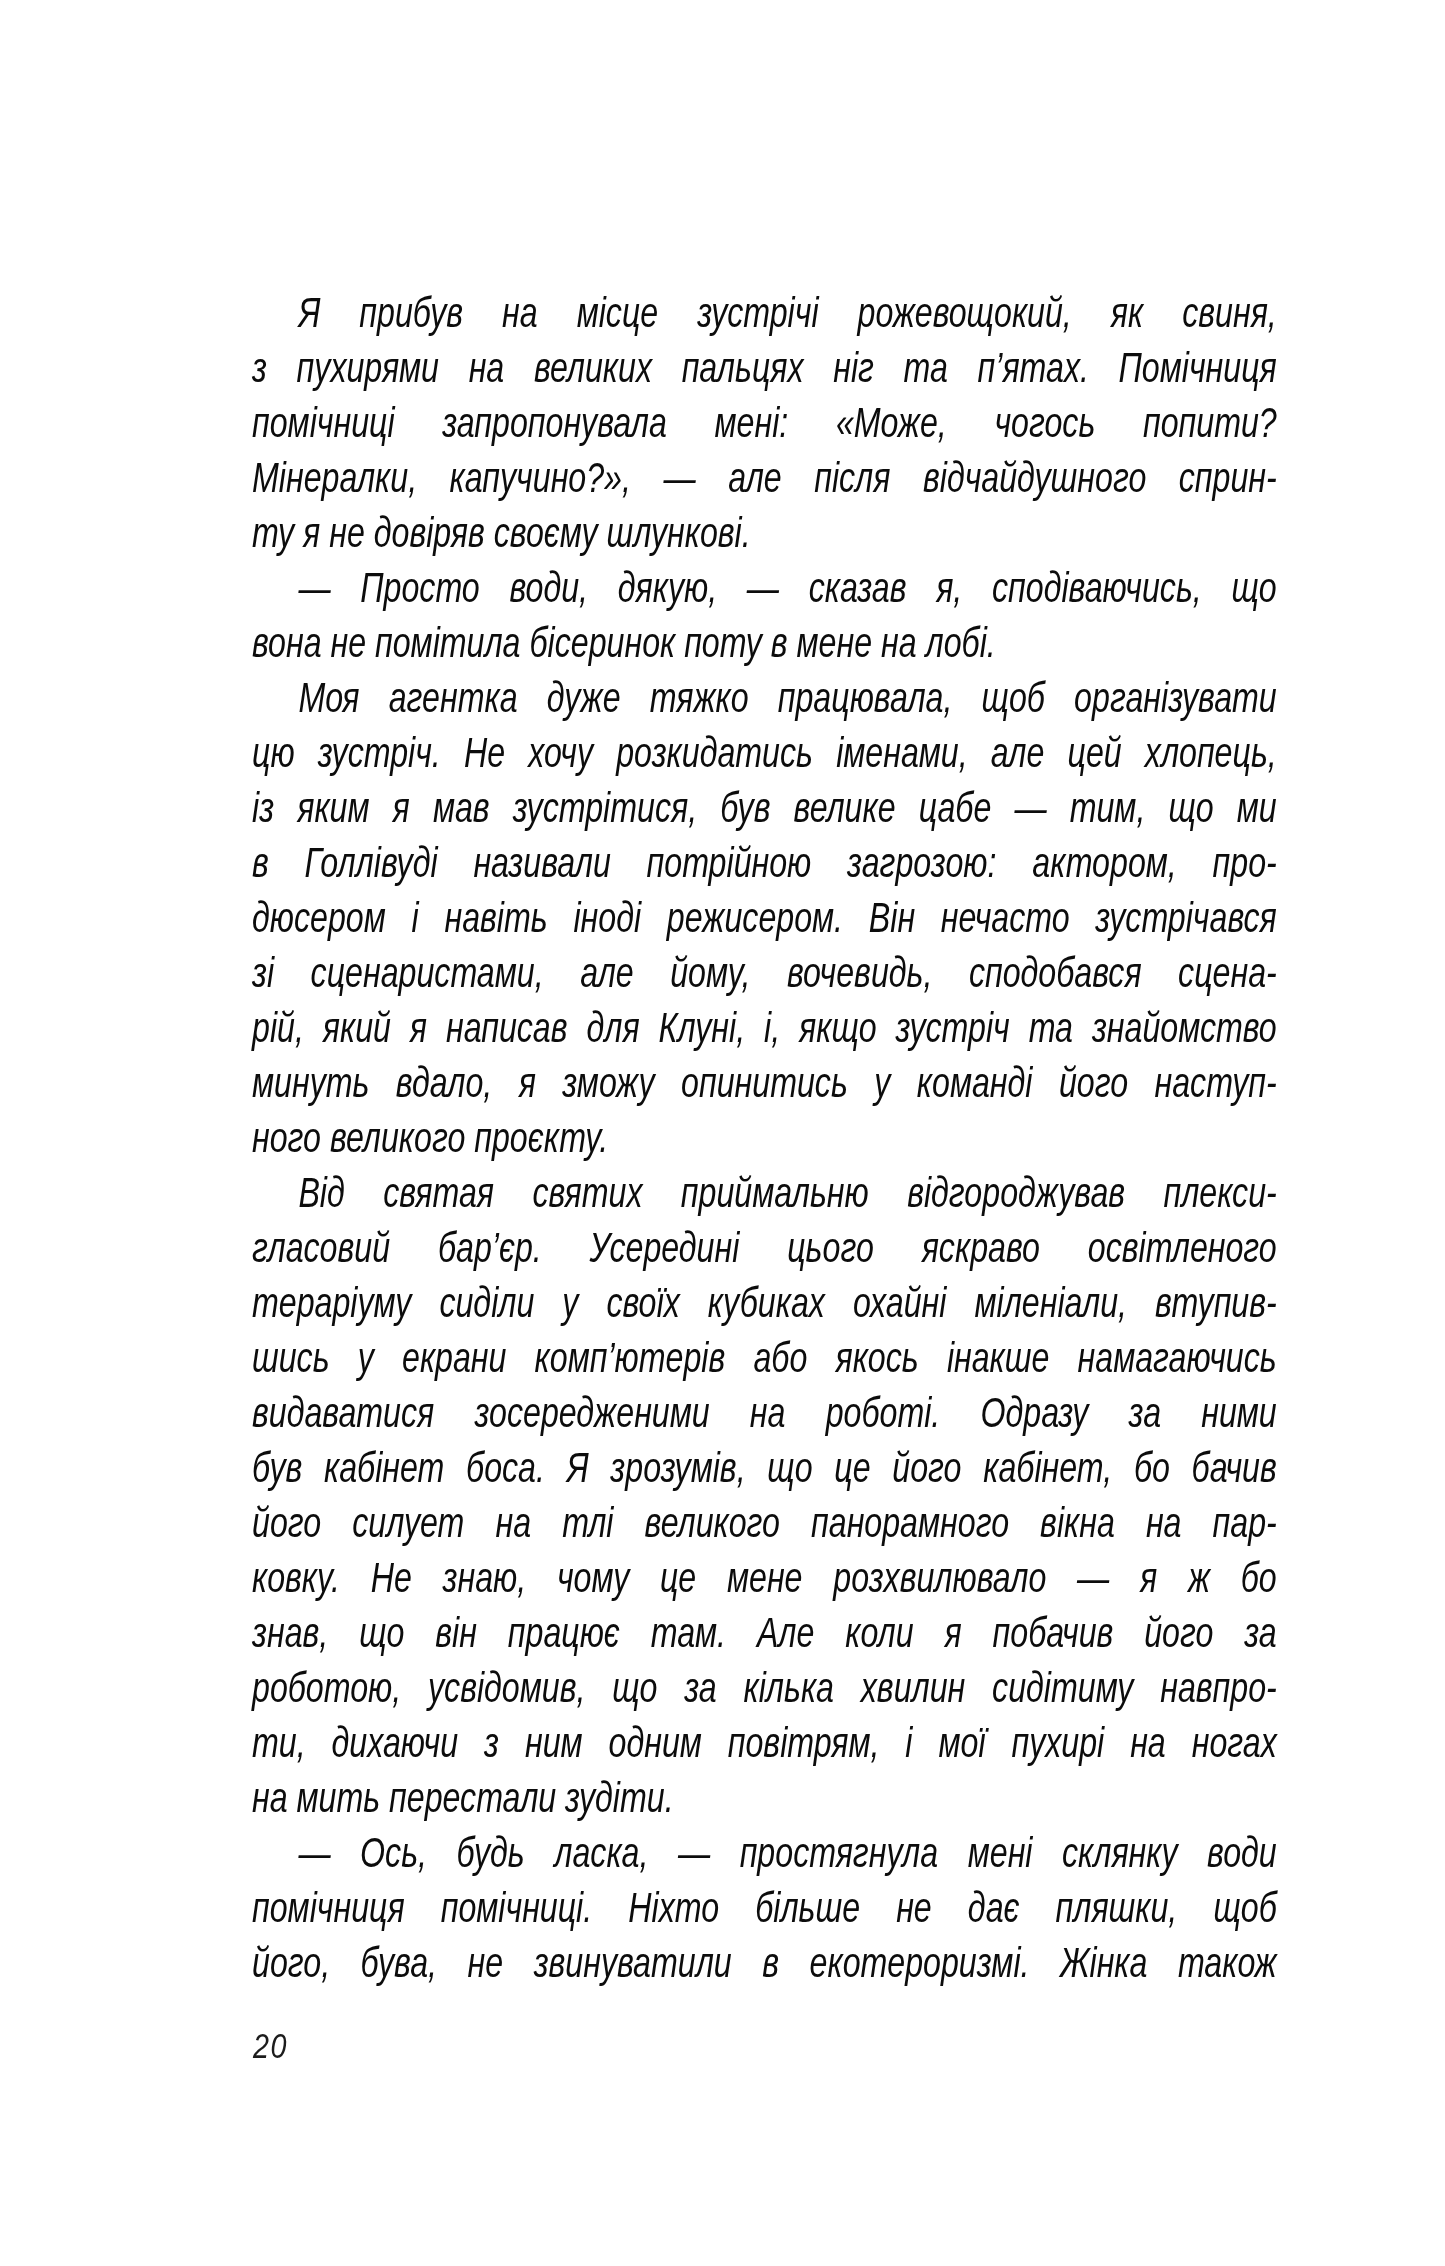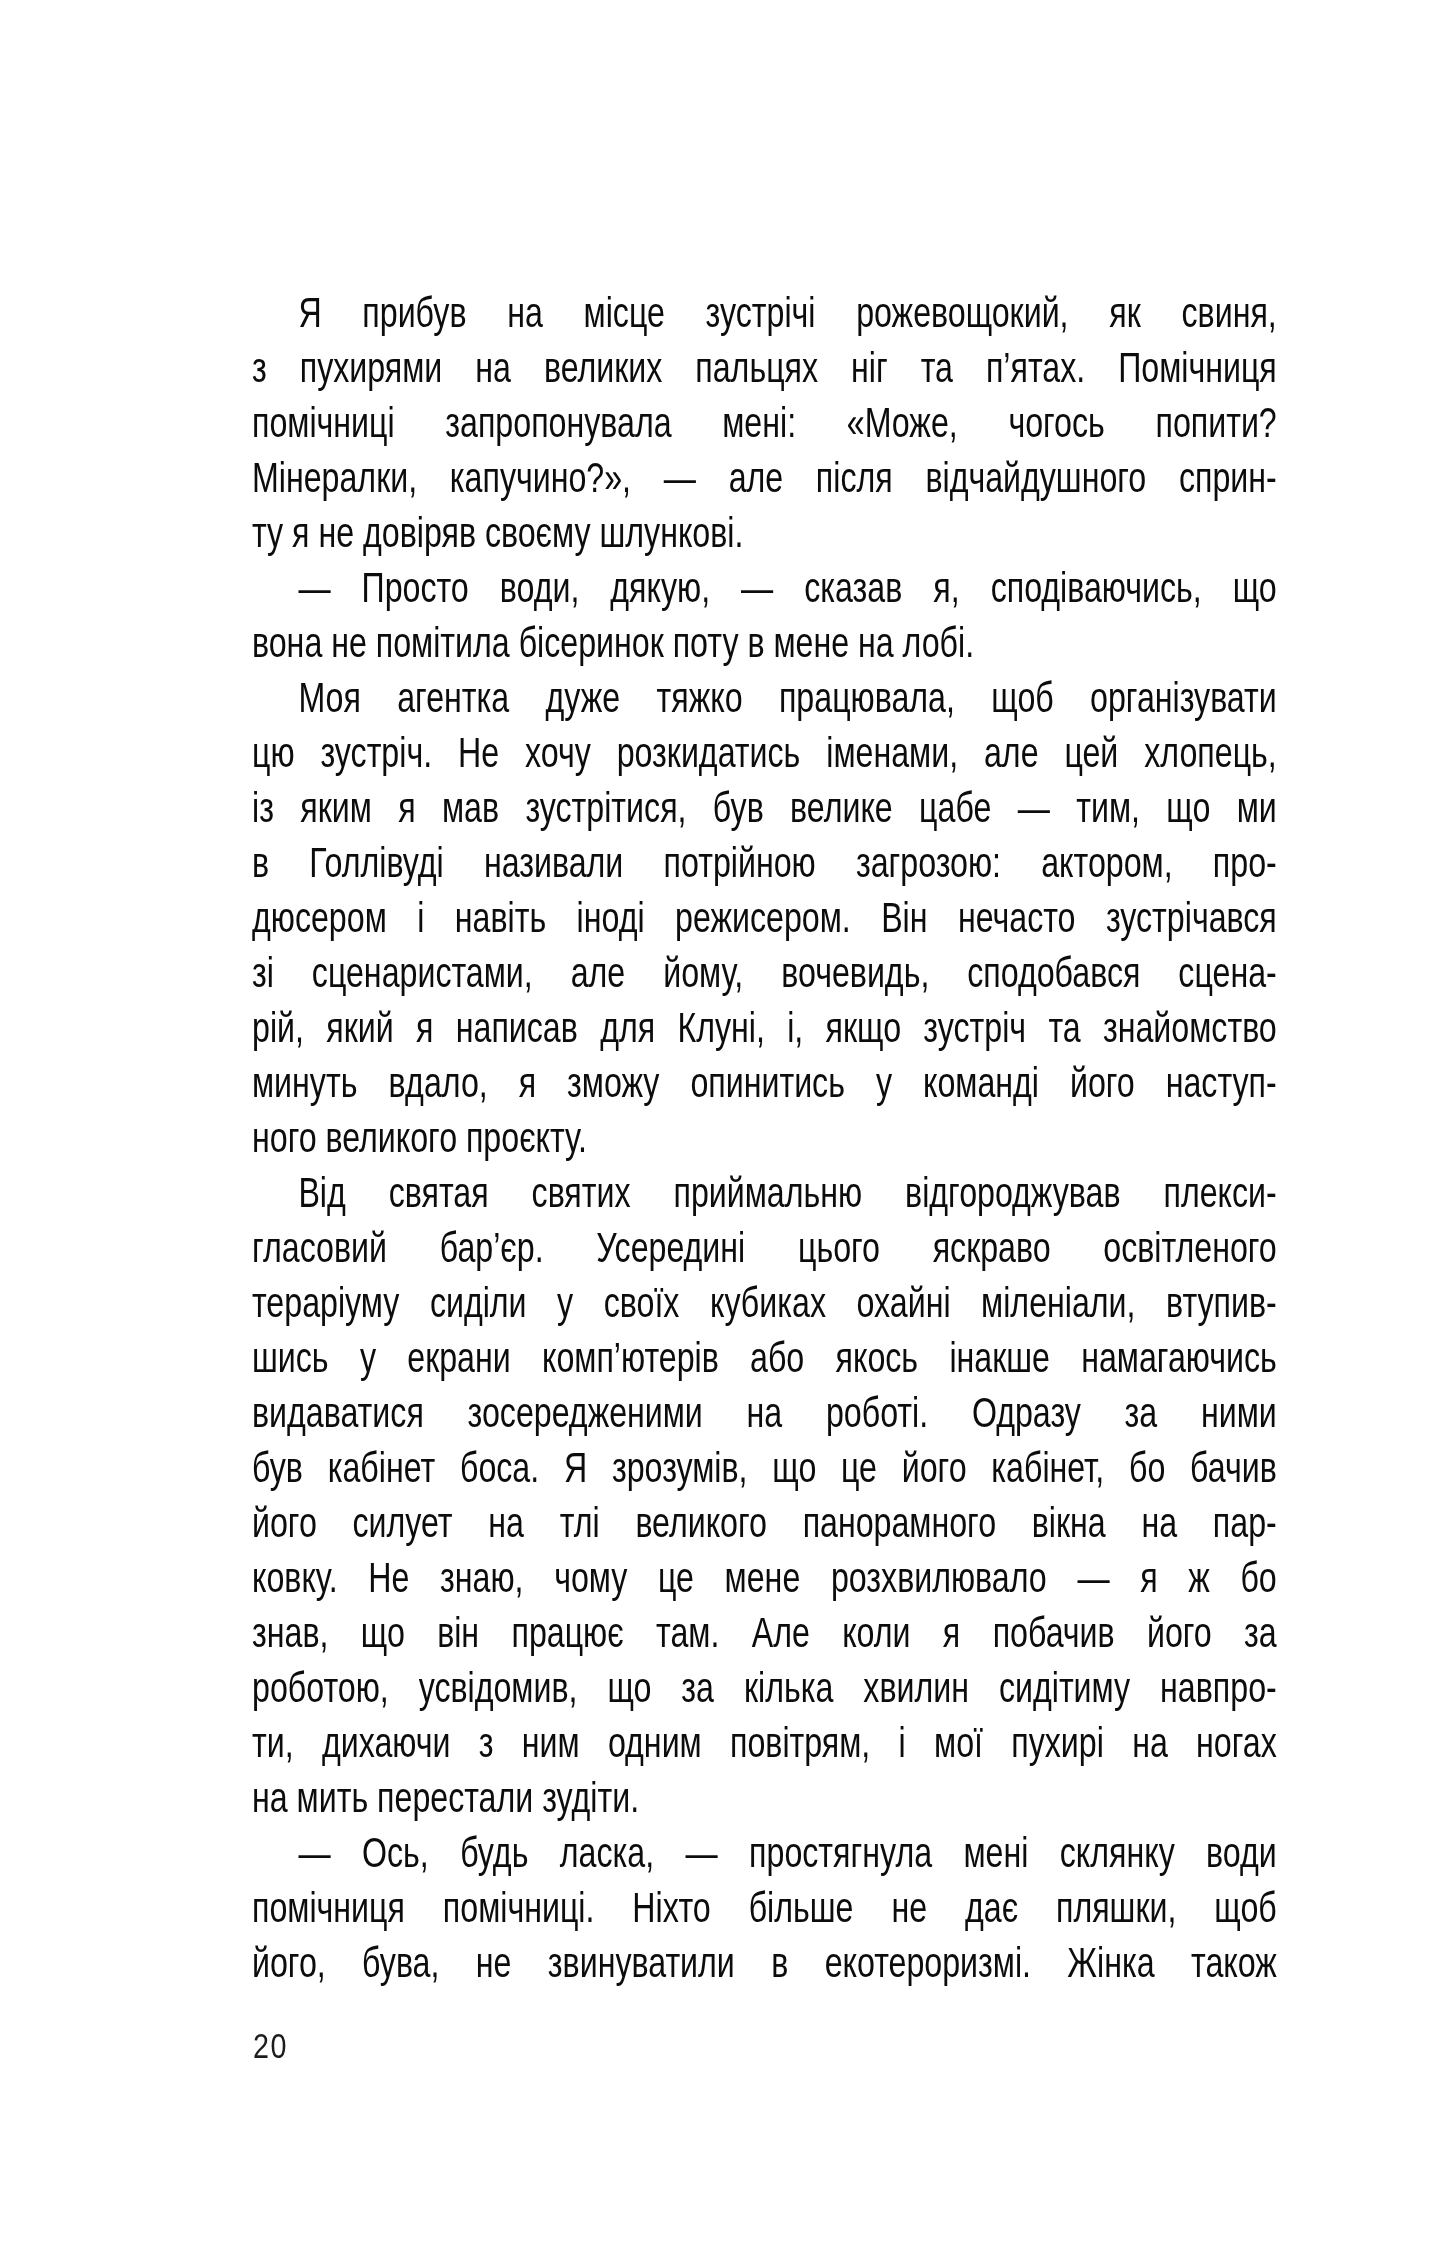--- a/index.html
+++ b/index.html
@@ -11,20 +11,21 @@
     height: 2266px;
     background: #ffffff;
     position: relative;
     font-family: "Liberation Sans", sans-serif;
     overflow: hidden;
   }
   .page {
     position: absolute;
     inset: 0;
     background: #ffffff;
+    font-style: italic;
   }
   
   .text-block {
     position: absolute;
     left: 252px;
     top: 285px;
     width: 1370px;            
     transform: scaleX(0.748);
     transform-origin: 0 0;
     color: #0c0c0c;

